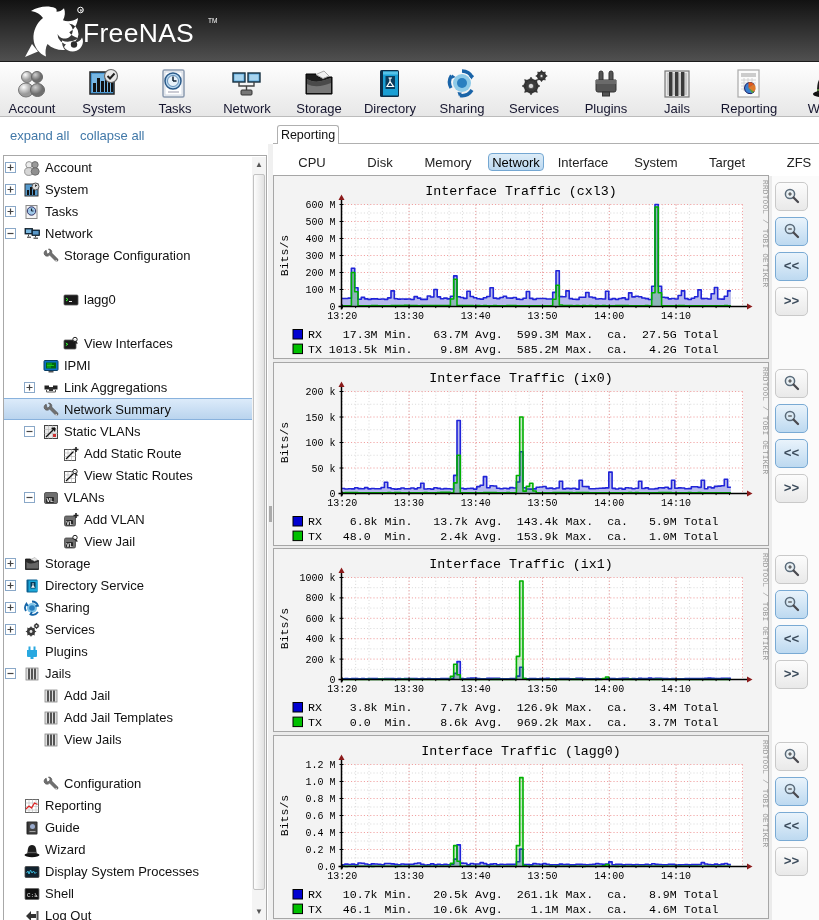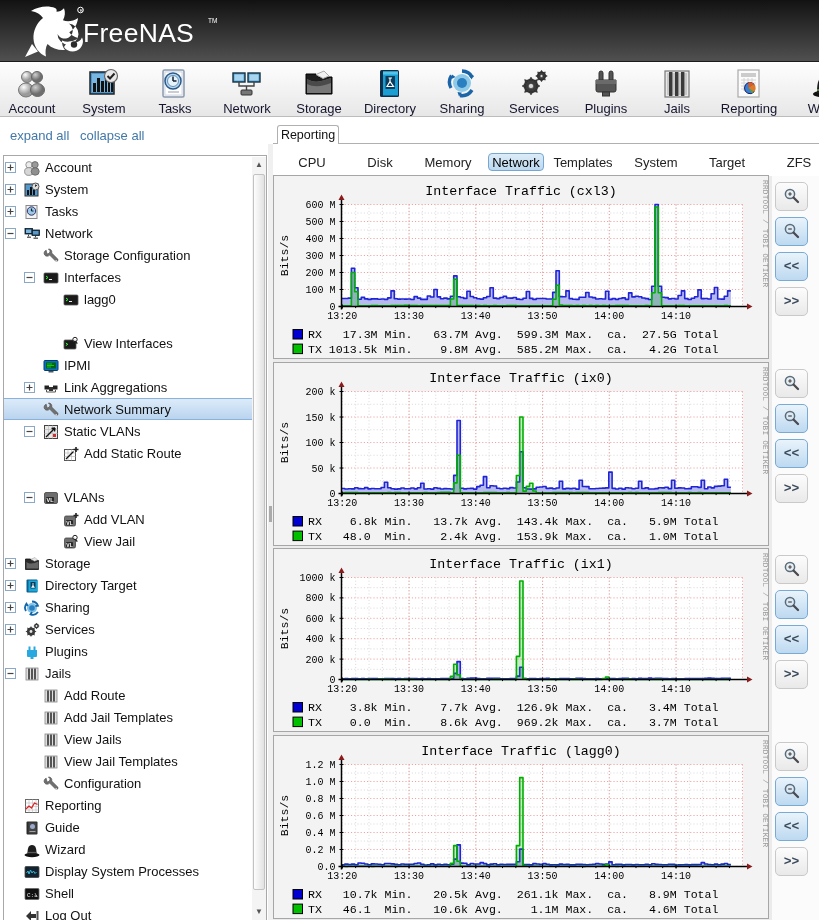--- a/index.html
+++ b/index.html
@@ -209,21 +209,21 @@
         <div class="tblabel">Wizard</div>
       </div>
     </div>
 <div id="expandlinks">expand all&nbsp;&nbsp;&nbsp;collapse all</div>
 <div id="tabline"></div>
 <div id="tab">Reporting</div>
 <div class="subtab" style="left:267px">CPU</div>
 <div class="subtab" style="left:335px">Disk</div>
 <div class="subtab" style="left:403px">Memory</div>
 <div class="subtab active" style="left:471px">Network</div>
-<div class="subtab" style="left:538px">Templates</div>
+<div class="subtab" style="left:538px">Interface</div>
 <div class="subtab" style="left:611px">System</div>
 <div class="subtab" style="left:682px">Target</div>
 <div class="subtab" style="left:754px">ZFS</div>
 <div id="content"></div>
 <div id="rightstrip"></div>
 <div class="gpanel" style="top:175px">
       <svg width="494" height="182" viewBox="0 0 494 182">
         <rect x="0" y="0" width="494" height="182" fill="#f3f3f3"></rect>
         <rect x="67.5" y="28.5" width="401.5" height="102.0" fill="#ffffff"></rect>
         <path d="M68.30,28.5 V130.5 M81.65,28.5 V130.5 M95.00,28.5 V130.5 M108.35,28.5 V130.5 M121.70,28.5 V130.5 M135.05,28.5 V130.5 M148.40,28.5 V130.5 M161.75,28.5 V130.5 M175.10,28.5 V130.5 M188.45,28.5 V130.5 M201.80,28.5 V130.5 M215.15,28.5 V130.5 M228.50,28.5 V130.5 M241.85,28.5 V130.5 M255.20,28.5 V130.5 M268.55,28.5 V130.5 M281.90,28.5 V130.5 M295.25,28.5 V130.5 M308.60,28.5 V130.5 M321.95,28.5 V130.5 M335.30,28.5 V130.5 M348.65,28.5 V130.5 M362.00,28.5 V130.5 M375.35,28.5 V130.5 M388.70,28.5 V130.5 M402.05,28.5 V130.5 M415.40,28.5 V130.5 M428.75,28.5 V130.5 M442.10,28.5 V130.5 M455.45,28.5 V130.5 M67.5,122.00 H469.0 M67.5,105.00 H469.0 M67.5,88.00 H469.0 M67.5,71.00 H469.0 M67.5,54.00 H469.0 M67.5,37.00 H469.0" stroke="#d4d4d4" stroke-width="0.9" fill="none" stroke-dasharray="1,2.2"></path>
@@ -434,34 +434,20 @@
       </div>
 <div class="trow" style="top:89px">
         <div style="position:absolute;left:20px;top:0;width:240px;height:22px">
           <span style="position:absolute;left:19px;top:3px;width:16px;height:16px"><svg width="16" height="16" viewBox="0 0 16 16">
               <path d="M3.2,2.2 a3.1,3.1 0 1 0 3.4,4.9 l6,6 a1.5,1.5 0 0 0 2.1,-2.1 l-6,-6 a3.1,3.1 0 0 0 -3.3,-4 l1.8,1.9 -0.9,2.3 -2.3,0.9 z" fill="#707070" stroke="#4a4a4a" stroke-width="0.6"></path>
               <circle cx="13.2" cy="12.9" r="0.9" fill="#ddd"></circle>
             </svg></span>
           <span style="position:absolute;left:40px;top:3px;white-space:nowrap">Storage Configuration</span>
         </div>
       </div>
-<div class="trow" style="top:111px">
-        <div style="position:absolute;left:20px;top:0;width:240px;height:22px">
-          <svg width="11" height="11" viewBox="0 0 11 11" style="position:absolute;left:0;top:5">
-            <rect x="0.5" y="0.5" width="10" height="10" fill="#fff" stroke="#8aa8c8"></rect>
-            <path d="M2.5,5.5 h6 " stroke="#444" stroke-width="1.2" fill="none"></path>
-          </svg>
-          <span style="position:absolute;left:19px;top:3px;width:16px;height:16px"><svg width="16" height="16" viewBox="0 0 16 16">
-              <rect x="1" y="3" width="14" height="10" rx="1" fill="#1a1a1a" stroke="#555" stroke-width="0.8"></rect>
-              <path d="M3,6 l2,1.5 -2,1.5" stroke="#3f3" stroke-width="1" fill="none"></path>
-              <path d="M6,9.5 h3" stroke="#eee" stroke-width="1"></path>
-            </svg></span>
-          <span style="position:absolute;left:40px;top:3px;white-space:nowrap">Interfaces</span>
-        </div>
-      </div>
 <div class="trow" style="top:133px">
         <div style="position:absolute;left:40px;top:0;width:240px;height:22px">
           <span style="position:absolute;left:19px;top:3px;width:16px;height:16px"><svg width="16" height="16" viewBox="0 0 16 16">
               <rect x="1" y="3" width="14" height="10" rx="1" fill="#1a1a1a" stroke="#555" stroke-width="0.8"></rect>
               <path d="M3,6 l2,1.5 -2,1.5" stroke="#3f3" stroke-width="1" fill="none"></path>
               <path d="M6,9.5 h3" stroke="#eee" stroke-width="1"></path>
             </svg></span>
           <span style="position:absolute;left:40px;top:3px;white-space:nowrap">lagg0</span>
         </div>
       </div>
@@ -528,20 +514,32 @@
       </div>
 <div class="trow" style="top:287px">
         <div style="position:absolute;left:40px;top:0;width:240px;height:22px">
           <span style="position:absolute;left:19px;top:3px;width:16px;height:16px"><svg width="16" height="16" viewBox="0 0 16 16">
               <rect x="1.5" y="3.5" width="11" height="11" fill="#fff" stroke="#555" stroke-width="1"></rect>
               <path d="M1.5,7 h11 M5,3.5 v11 M1.5,10.5 h11 M8.5,3.5 v11" stroke="#bbb" stroke-width="0.7"></path>
               <path d="M3,13 L10.5,5.5" stroke="#111" stroke-width="1.2"></path>
               <path d="M13,1 v5 M10.5,3.5 h5" stroke="#222" stroke-width="1.6"></path>
             </svg></span>
           <span style="position:absolute;left:40px;top:3px;white-space:nowrap">Add Static Route</span>
+        </div>
+      </div>
+<div class="trow" style="top:309px">
+        <div style="position:absolute;left:40px;top:0;width:240px;height:22px">
+          <span style="position:absolute;left:19px;top:3px;width:16px;height:16px"><svg width="16" height="16" viewBox="0 0 16 16">
+              <rect x="1.5" y="3.5" width="11" height="11" fill="#fff" stroke="#555" stroke-width="1"></rect>
+              <path d="M1.5,7 h11 M5,3.5 v11 M1.5,10.5 h11 M8.5,3.5 v11" stroke="#bbb" stroke-width="0.7"></path>
+              <path d="M3,13 L10.5,5.5" stroke="#111" stroke-width="1.2"></path>
+              <circle cx="12" cy="3.5" r="2.2" fill="#fff" fill-opacity="0.7" stroke="#222" stroke-width="1"></circle>
+              <path d="M12.5,5.5 l1.8,2.2" stroke="#222" stroke-width="1.3"></path>
+            </svg></span>
+          <span style="position:absolute;left:40px;top:3px;white-space:nowrap">View Static Routes</span>
         </div>
       </div>
 <div class="trow" style="top:331px">
         <div style="position:absolute;left:20px;top:0;width:240px;height:22px">
           <svg width="11" height="11" viewBox="0 0 11 11" style="position:absolute;left:0;top:5">
             <rect x="0.5" y="0.5" width="10" height="10" fill="#fff" stroke="#8aa8c8"></rect>
             <path d="M2.5,5.5 h6 " stroke="#444" stroke-width="1.2" fill="none"></path>
           </svg>
           <span style="position:absolute;left:19px;top:3px;width:16px;height:16px"><svg width="16" height="16" viewBox="0 0 16 16">
               <rect x="1.5" y="2.5" width="13" height="11" rx="1.5" fill="#6e6e6e" stroke="#444" stroke-width="0.8"></rect>
@@ -593,21 +591,21 @@
           <svg width="11" height="11" viewBox="0 0 11 11" style="position:absolute;left:0;top:5">
             <rect x="0.5" y="0.5" width="10" height="10" fill="#fff" stroke="#8aa8c8"></rect>
             <path d="M2.5,5.5 h6 M5.5,2.5 v6" stroke="#444" stroke-width="1.2" fill="none"></path>
           </svg>
           <span style="position:absolute;left:19px;top:3px;width:16px;height:16px"><svg width="16" height="16" viewBox="0 0 16 16">
               <rect x="2.5" y="1.5" width="11" height="13" rx="1" fill="#0a5f8f" stroke="#063" stroke-width="0"></rect>
               <rect x="4.5" y="2.5" width="9" height="11" fill="#1ba7d8"></rect>
               <rect x="6.5" y="4" width="5" height="6.5" fill="#063d5c"></rect>
               <path d="M9,5 v2 l-1.5,2.5 h3 l-1.5,-2.5 v-2 z" fill="#fff" stroke="#fff" stroke-width="0.5"></path>
             </svg></span>
-          <span style="position:absolute;left:40px;top:3px;white-space:nowrap">Directory Target</span>
+          <span style="position:absolute;left:40px;top:3px;white-space:nowrap">Directory Service</span>
         </div>
       </div>
 <div class="trow" style="top:441px">
         <div style="position:absolute;left:1px;top:0;width:240px;height:22px">
           <svg width="11" height="11" viewBox="0 0 11 11" style="position:absolute;left:0;top:5">
             <rect x="0.5" y="0.5" width="10" height="10" fill="#fff" stroke="#8aa8c8"></rect>
             <path d="M2.5,5.5 h6 M5.5,2.5 v6" stroke="#444" stroke-width="1.2" fill="none"></path>
           </svg>
           <span style="position:absolute;left:19px;top:3px;width:16px;height:16px"><svg width="16" height="16" viewBox="0 0 16 16">
               <circle cx="8" cy="8" r="5" fill="#7ec3e8"></circle>
@@ -663,21 +661,21 @@
         </div>
       </div>
 <div class="trow" style="top:529px">
         <div style="position:absolute;left:20px;top:0;width:240px;height:22px">
           <span style="position:absolute;left:19px;top:3px;width:16px;height:16px"><svg width="16" height="16" viewBox="0 0 16 16">
               <rect x="2" y="2" width="12" height="12" fill="#e0e0e0" stroke="#888" stroke-width="0.8"></rect>
               <rect x="4" y="2.5" width="2" height="11" fill="#555"></rect>
               <rect x="7" y="2.5" width="2" height="11" fill="#555"></rect>
               <rect x="10" y="2.5" width="2" height="11" fill="#555"></rect>
             </svg></span>
-          <span style="position:absolute;left:40px;top:3px;white-space:nowrap">Add Route</span>
+          <span style="position:absolute;left:40px;top:3px;white-space:nowrap">Add Jail</span>
         </div>
       </div>
 <div class="trow" style="top:573px">
         <div style="position:absolute;left:20px;top:0;width:240px;height:22px">
           <span style="position:absolute;left:19px;top:3px;width:16px;height:16px"><svg width="16" height="16" viewBox="0 0 16 16">
               <rect x="2" y="2" width="12" height="12" fill="#e0e0e0" stroke="#888" stroke-width="0.8"></rect>
               <rect x="4" y="2.5" width="2" height="11" fill="#555"></rect>
               <rect x="7" y="2.5" width="2" height="11" fill="#555"></rect>
               <rect x="10" y="2.5" width="2" height="11" fill="#555"></rect>
             </svg></span>
@@ -686,31 +684,20 @@
       </div>
 <div class="trow" style="top:551px">
         <div style="position:absolute;left:20px;top:0;width:240px;height:22px">
           <span style="position:absolute;left:19px;top:3px;width:16px;height:16px"><svg width="16" height="16" viewBox="0 0 16 16">
               <rect x="2" y="2" width="12" height="12" fill="#e0e0e0" stroke="#888" stroke-width="0.8"></rect>
               <rect x="4" y="2.5" width="2" height="11" fill="#555"></rect>
               <rect x="7" y="2.5" width="2" height="11" fill="#555"></rect>
               <rect x="10" y="2.5" width="2" height="11" fill="#555"></rect>
             </svg></span>
           <span style="position:absolute;left:40px;top:3px;white-space:nowrap">Add Jail Templates</span>
-        </div>
-      </div>
-<div class="trow" style="top:595px">
-        <div style="position:absolute;left:20px;top:0;width:240px;height:22px">
-          <span style="position:absolute;left:19px;top:3px;width:16px;height:16px"><svg width="16" height="16" viewBox="0 0 16 16">
-              <rect x="2" y="2" width="12" height="12" fill="#e0e0e0" stroke="#888" stroke-width="0.8"></rect>
-              <rect x="4" y="2.5" width="2" height="11" fill="#555"></rect>
-              <rect x="7" y="2.5" width="2" height="11" fill="#555"></rect>
-              <rect x="10" y="2.5" width="2" height="11" fill="#555"></rect>
-            </svg></span>
-          <span style="position:absolute;left:40px;top:3px;white-space:nowrap">View Jail Templates</span>
         </div>
       </div>
 <div class="trow" style="top:617px">
         <div style="position:absolute;left:20px;top:0;width:240px;height:22px">
           <span style="position:absolute;left:19px;top:3px;width:16px;height:16px"><svg width="16" height="16" viewBox="0 0 16 16">
               <path d="M3.2,2.2 a3.1,3.1 0 1 0 3.4,4.9 l6,6 a1.5,1.5 0 0 0 2.1,-2.1 l-6,-6 a3.1,3.1 0 0 0 -3.3,-4 l1.8,1.9 -0.9,2.3 -2.3,0.9 z" fill="#707070" stroke="#4a4a4a" stroke-width="0.6"></path>
               <circle cx="13.2" cy="12.9" r="0.9" fill="#ddd"></circle>
             </svg></span>
           <span style="position:absolute;left:40px;top:3px;white-space:nowrap">Configuration</span>
         </div>

